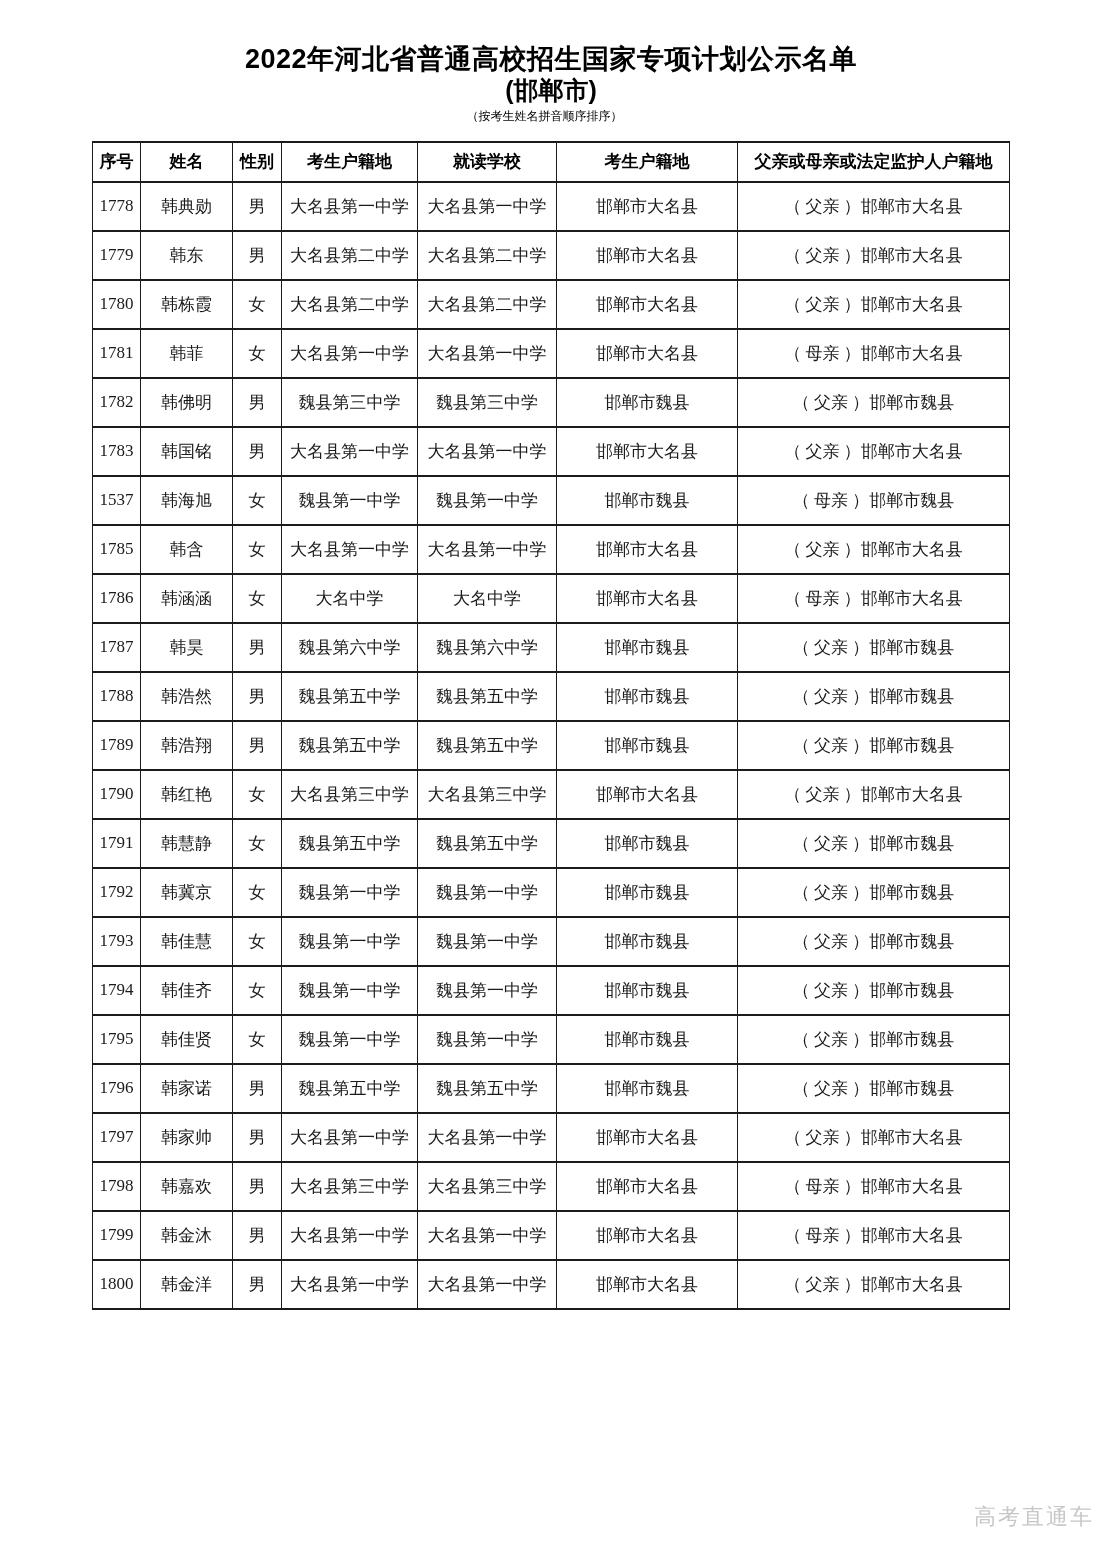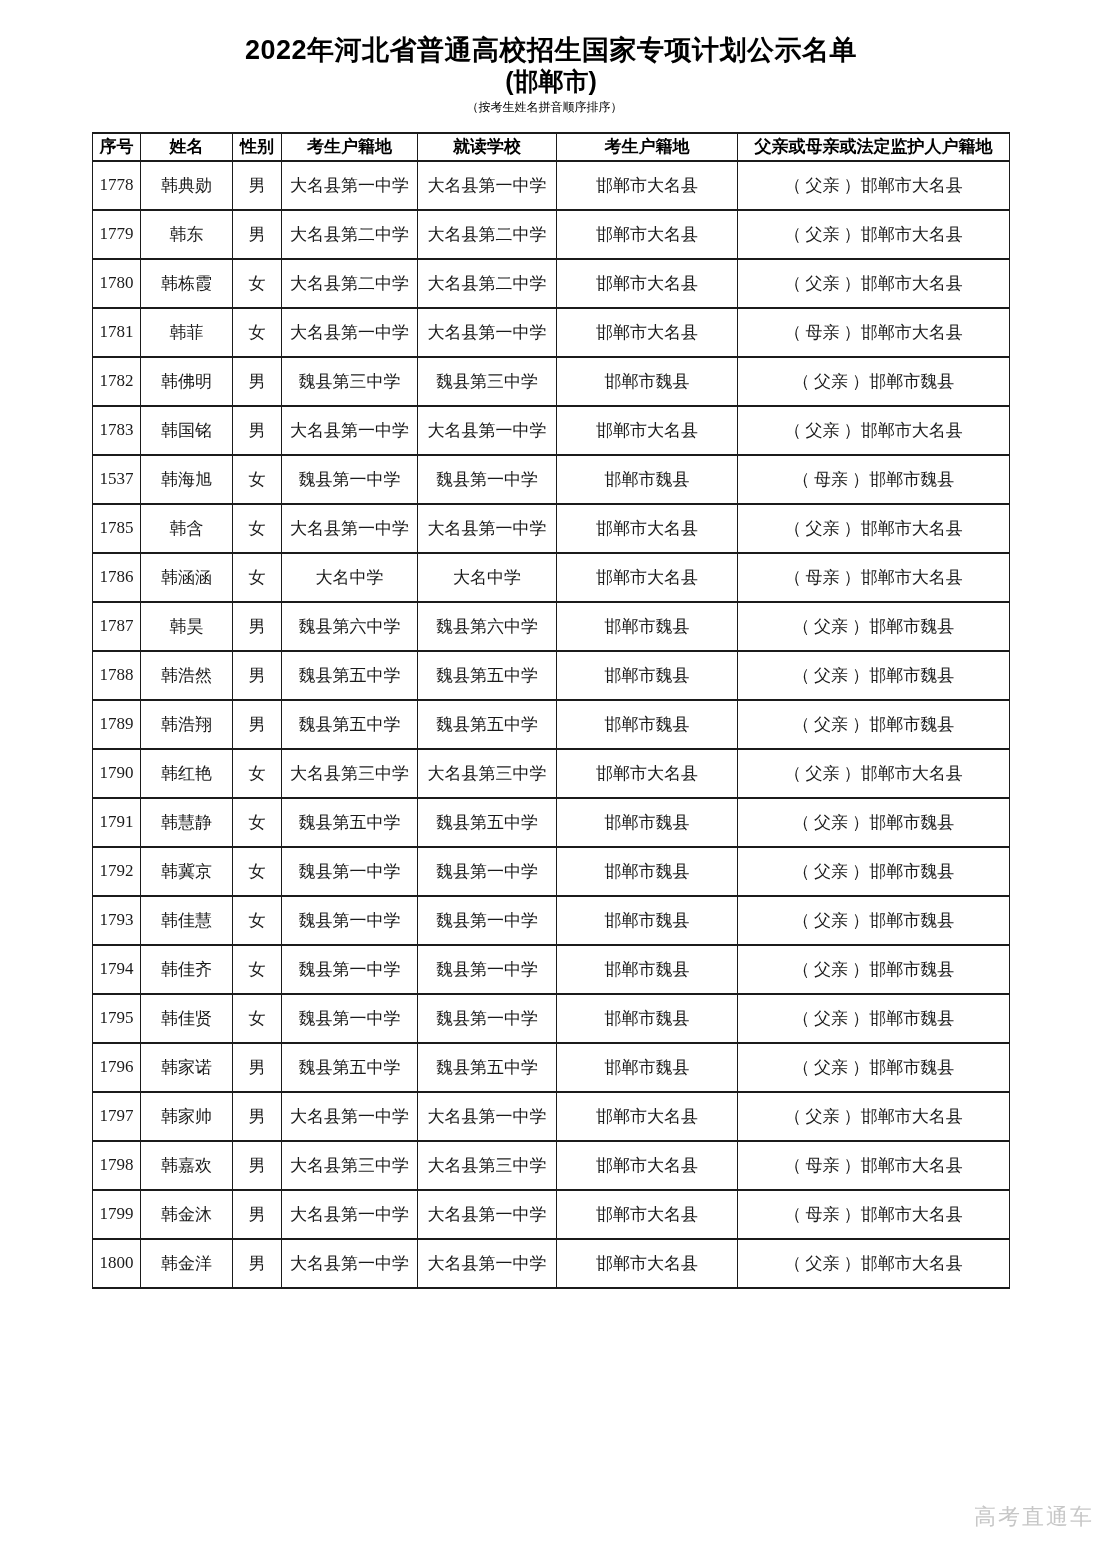--- a/index.html
+++ b/index.html
@@ -10,21 +10,21 @@
   }
   body {
     width: 1102px;
     height: 1559px;
     position: relative;
     font-family: "Liberation Serif", "DejaVu Serif", serif;
     color: #1a1a1a;
     overflow: hidden;
   }
   .title-block {
-    padding-top: 35px;
+    padding-top: 44px;
     text-align: center;
     color: #000000;
     font-family: "Liberation Sans", "DejaVu Sans", sans-serif;
   }
   .doc-title {
     margin: 0;
     font-size: 27px;
     font-weight: bold;
     letter-spacing: 0.5px;
     line-height: 1.15;
@@ -52,21 +52,21 @@
     border: 1px solid #1b1b1b;
     border-top-width: 2px;
     border-bottom-width: 2px;
     text-align: center;
     vertical-align: middle;
     padding: 0 2px;
     overflow: hidden;
     white-space: nowrap;
   }
   table.roster th {
-    height: 28px;
+    height: 40px;
     font-family: Liberation Sans, sans-serif;
     font-size: 17px;
     font-weight: bold;
     color: #000000;
   }
   table.roster td {
     height: 49px;
     font-size: 17px;
     font-weight: normal;
     color: #1a1a1a;

